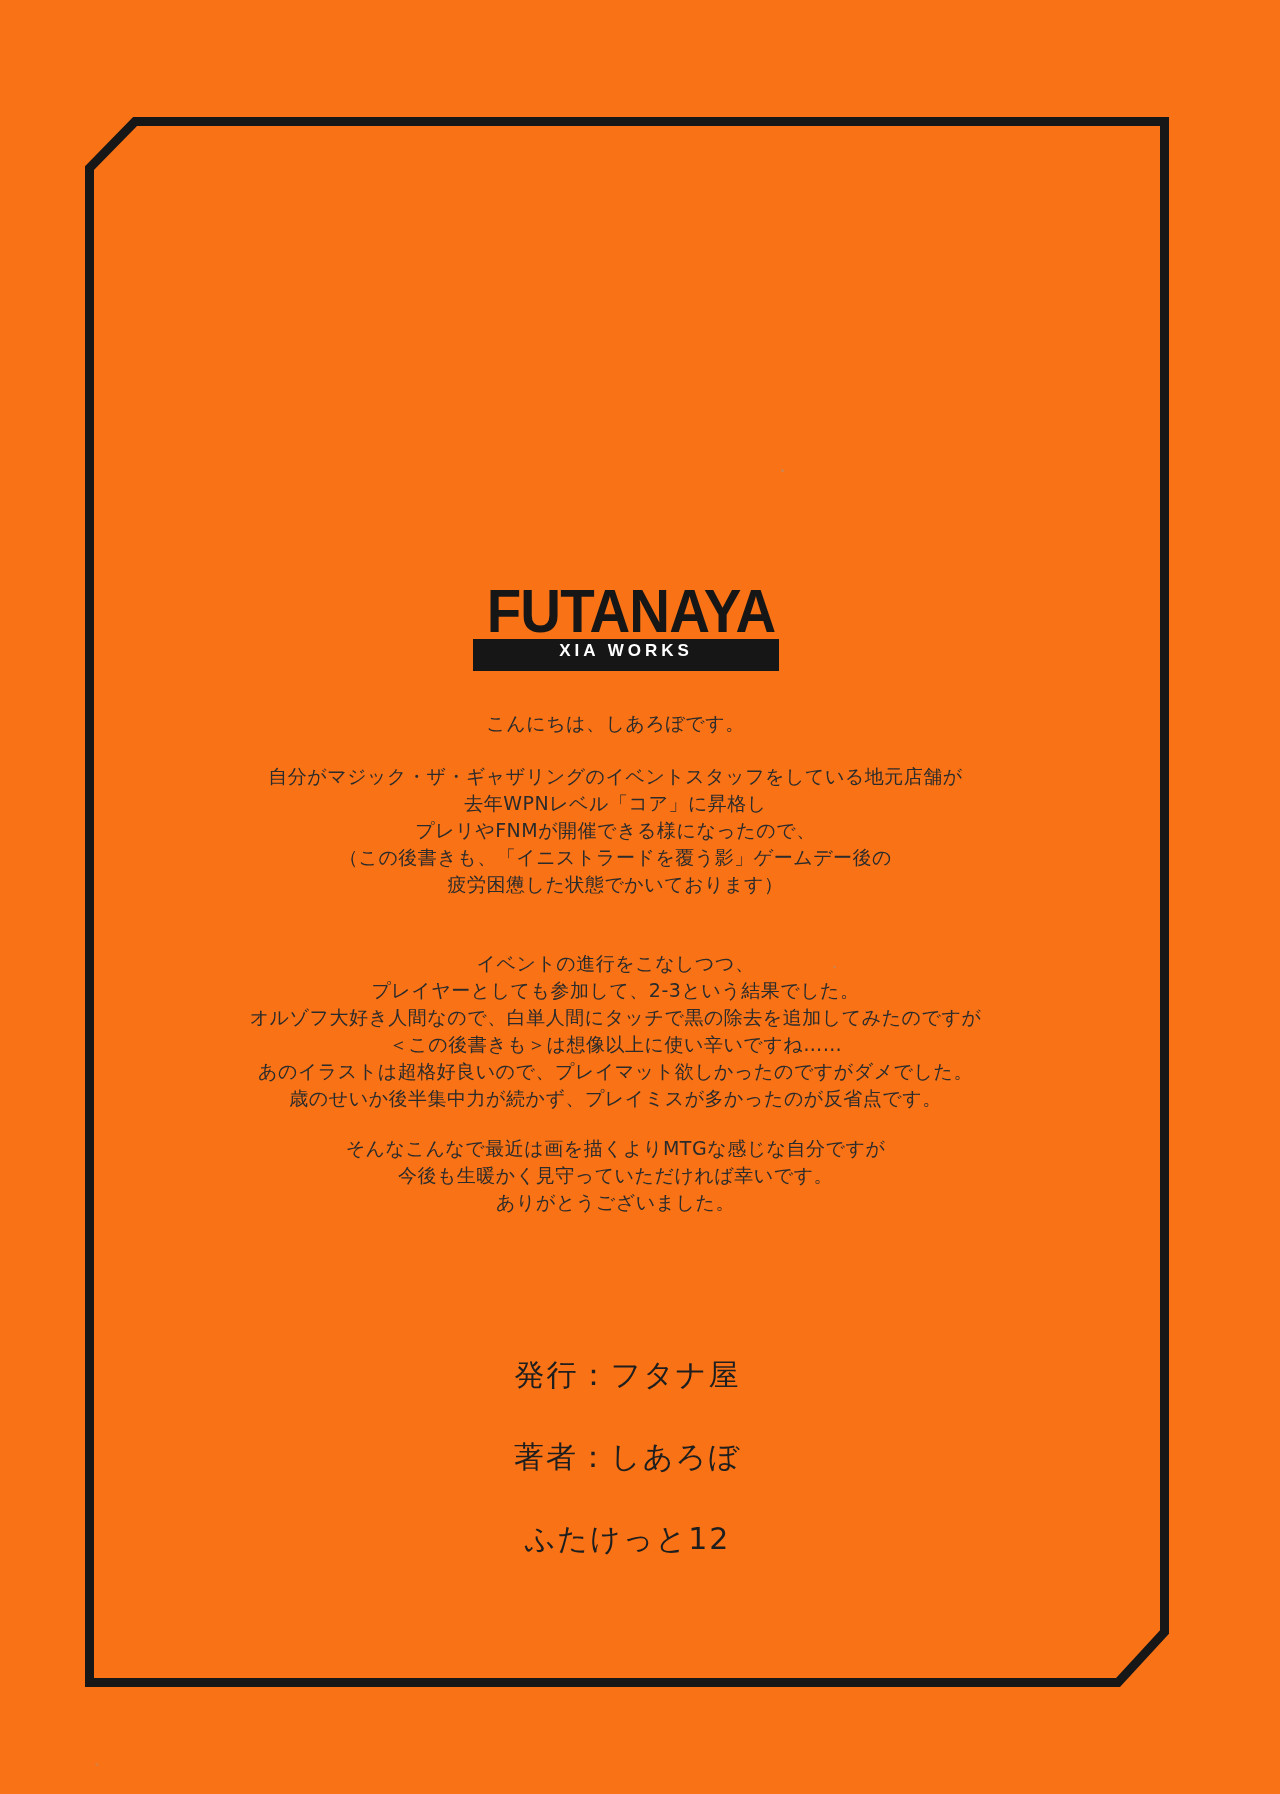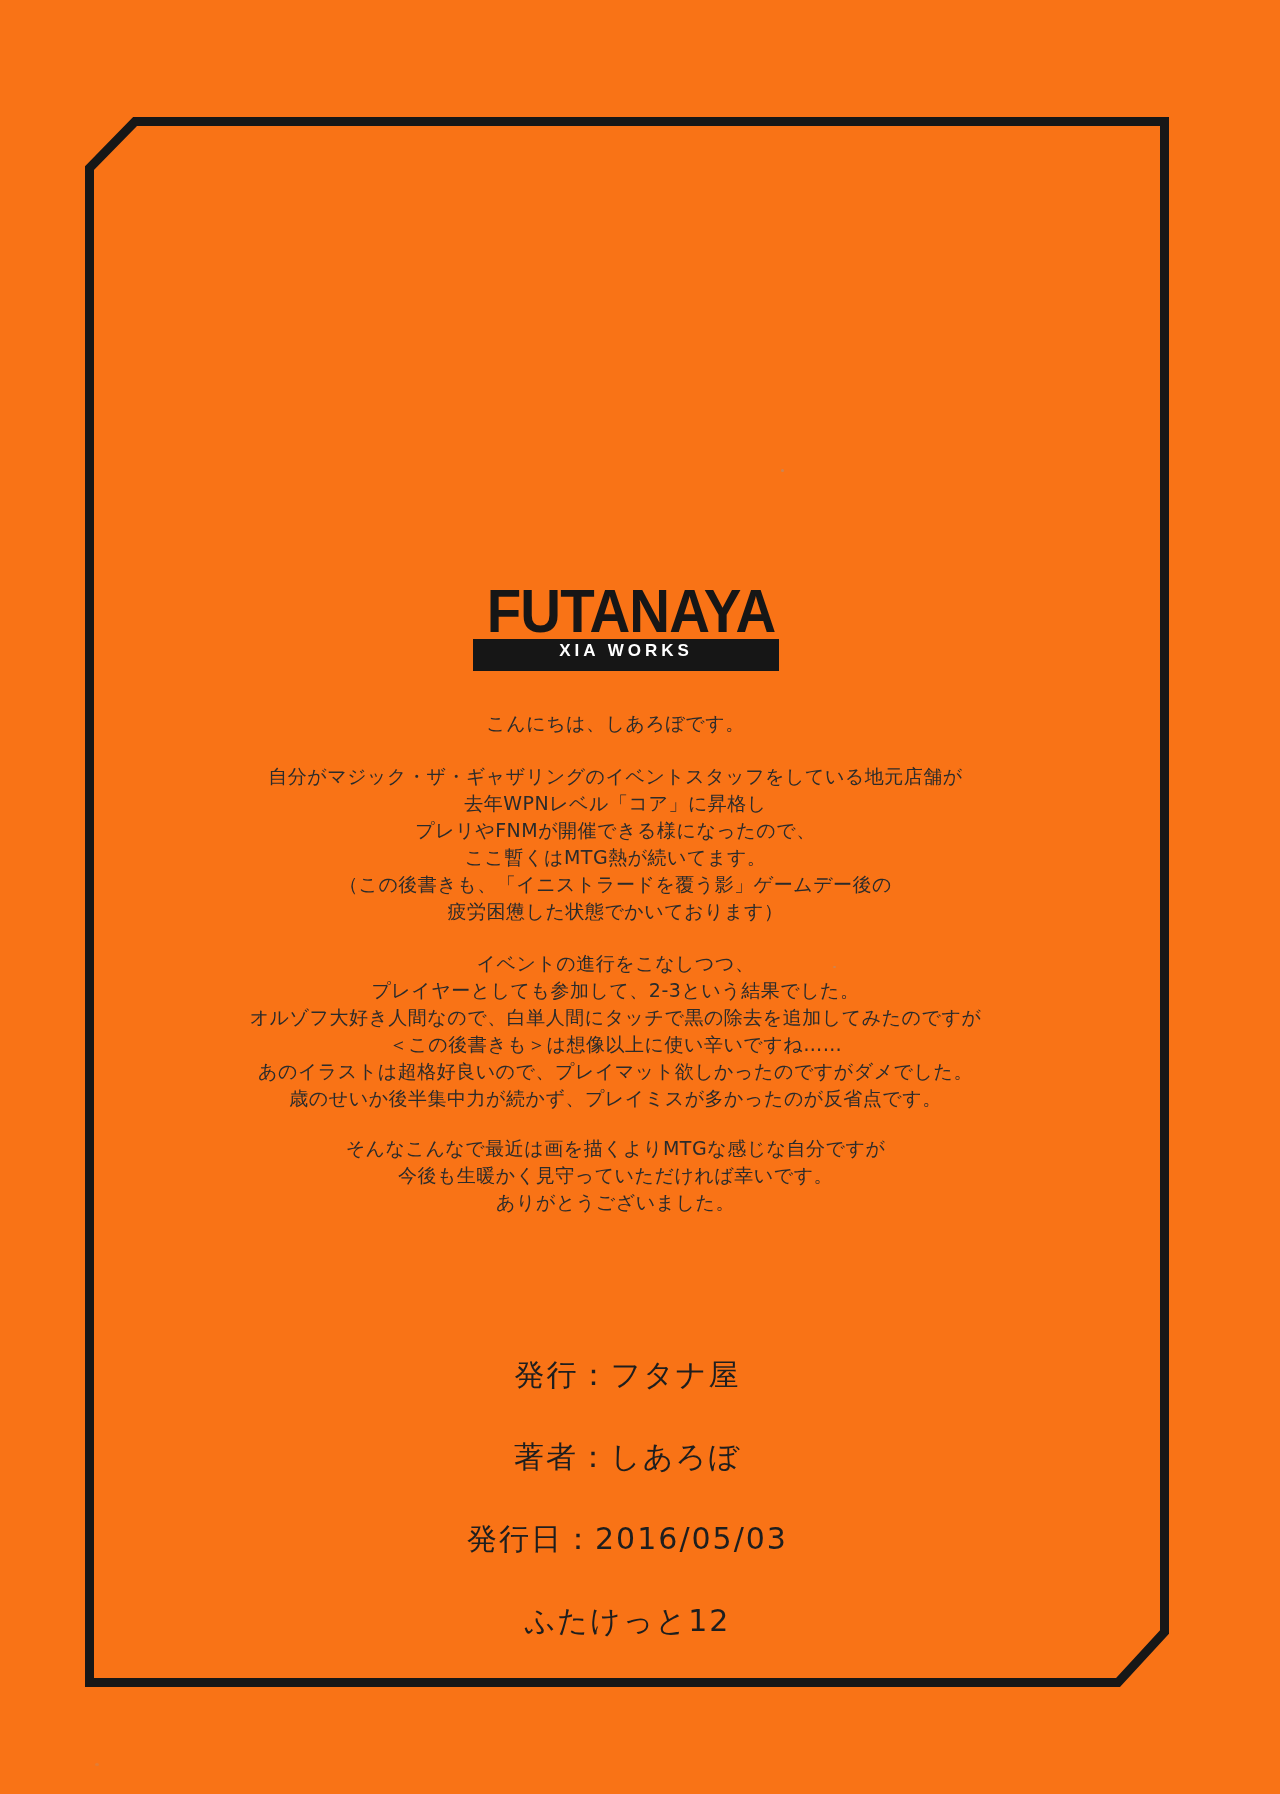--- a/index.html
+++ b/index.html
@@ -117,21 +117,20 @@
   </div>
 
   <div class="textblock block-greeting">
     <div class="line">こんにちは、しあろぼです。</div>
   </div>
 
   <div class="textblock block-para1">
     <div class="line">自分がマジック・ザ・ギャザリングのイベントスタッフをしている地元店舗が</div>
     <div class="line">去年WPNレベル「コア」に昇格し</div>
     <div class="line">プレリやFNMが開催できる様になったので、</div>
-    <div class="line">ここ暫くはMTG熱が続いてます。</div>
     <div class="line">（この後書きも、「イニストラードを覆う影」ゲームデー後の</div>
     <div class="line">疲労困憊した状態でかいております）</div>
   </div>
 
   <div class="textblock block-para2">
     <div class="line">イベントの進行をこなしつつ、</div>
     <div class="line">プレイヤーとしても参加して、2-3という結果でした。</div>
     <div class="line">オルゾフ大好き人間なので、白単人間にタッチで黒の除去を追加してみたのですが</div>
     <div class="line">＜この後書きも＞は想像以上に使い辛いですね……</div>
     <div class="line">あのイラストは超格好良いので、プレイマット欲しかったのですがダメでした。</div>
@@ -140,21 +139,20 @@
 
   <div class="textblock block-para3">
     <div class="line">そんなこんなで最近は画を描くよりMTGな感じな自分ですが</div>
     <div class="line">今後も生暖かく見守っていただければ幸いです。</div>
     <div class="line">ありがとうございました。</div>
   </div>
 
   <div class="colophon">
     <div class="line">発行：フタナ屋</div>
     <div class="line">著者：しあろぼ</div>
-    <div class="line">発行日：2016/05/03</div>
     <div class="line">ふたけっと12</div>
   </div>
 
   <div class="speck speck-1"></div>
   <div class="speck speck-2"></div>
   <div class="speck speck-3"></div>
 
 </div>
 
 </body></html>

